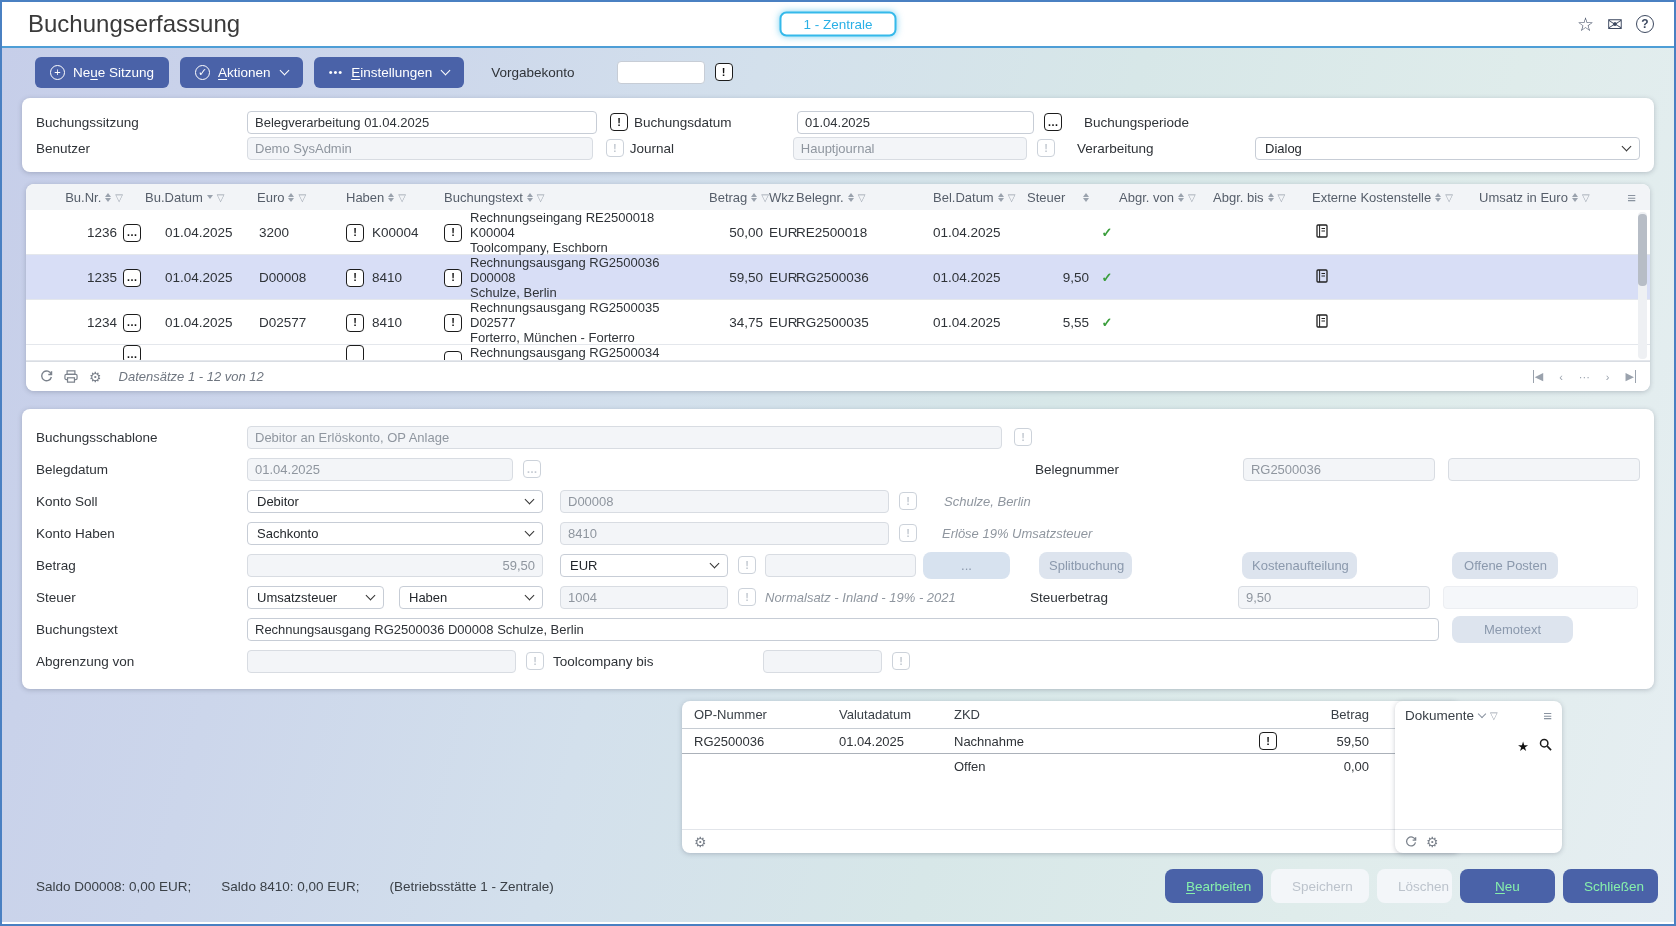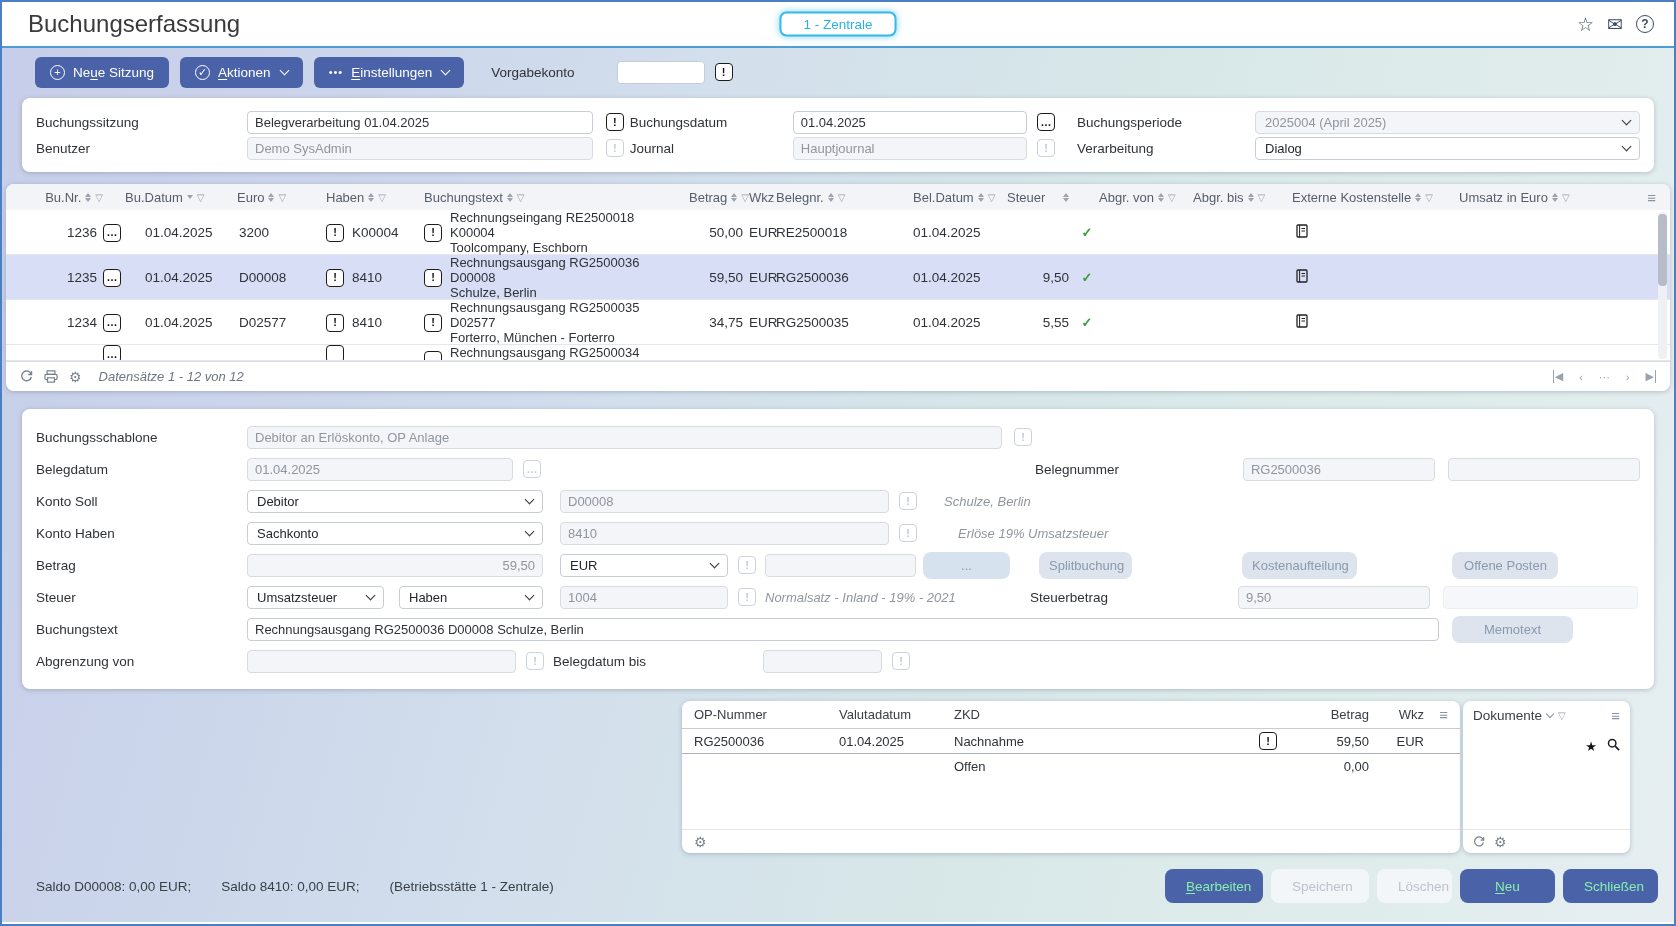--- a/index.html
+++ b/index.html
@@ -60,21 +60,21 @@
   .session-panel { margin:2px 20px 0; height:74px; padding:12px 14px; display:flex; flex-direction:column; justify-content:space-between; }
   .srow { display:flex; align-items:center; height:24px; }
   .srow .l1 { width:211px; flex-shrink:0; }
   .srow .f1 { width:350px; }
   .srow .l2 { width:163px; margin-left:6px; flex-shrink:0; }
   .srow .f2 { width:237px; }
   .srow .l3 { width:178px; margin-left:22px; flex-shrink:0; }
   .srow .f3 { width:385px; }
   .ml13 { margin-left:13px; } .ml10 { margin-left:10px; }
   
-  .grid-panel { margin:12px 4px 0; height:207px; position:relative; overflow:hidden; }
+  .grid-panel { margin:12px 24px 0; height:207px; position:relative; overflow:hidden; }
   .grow { display:grid; grid-template-columns:83px 22px 112px 65px 107px 265px 75px 27px 129px 102px 68px 24px 94px 99px 167px 1fr 35px;
     align-items:center; padding:0 14px; column-gap:0; }
   .ghead { height:26px; background:#f2f4f7; border-radius:8px 8px 0 0; font-size:13px; color:#565e6a; }
   .hc { display:flex; align-items:center; gap:4px; white-space:nowrap; }
   .hc.rt { justify-content:flex-end; }
   .sort { display:inline-flex; flex-direction:column; gap:1px; }
   .sort i { width:0; height:0; border-left:3px solid transparent; border-right:3px solid transparent; }
   .sort .up { border-bottom:4px solid #9aa2ad; }
   .sort .down { border-top:4px solid #9aa2ad; }
   .filter { color:#9aa2ad; font-size:10px; }
@@ -102,21 +102,21 @@
   .drow .dl { width:211px; flex-shrink:0; font-size:13.5px; }
   
   .bottom-area { position:relative; height:152px; margin-top:12px; }
   .op-panel { position:absolute; left:680px; top:0; width:778px; height:152px; display:flex; flex-direction:column; }
   .op-grid { display:grid; grid-template-columns:145px 115px 1fr 110px 55px 24px; align-items:center; padding:0 12px; font-size:13px; }
   .op-head { height:28px; color:#3a4047; border-bottom:1px solid #c6ccd3; }
   .op-row1 { height:25px; border-bottom:1px solid #abb1b9; }
   .op-row2 { height:25px; }
   .op-grid .rt { text-align:right; }
   .op-foot { margin-top:auto; height:24px; border-top:1px solid #e2e5ea; display:flex; align-items:center; padding:0 12px; gap:10px; }
-  .dok-panel { position:absolute; left:1461px; top:0; width:167px; height:152px; display:flex; flex-direction:column; }
+  .dok-panel { position:absolute; left:1393px; top:0; width:167px; height:152px; display:flex; flex-direction:column; }
   .dok-head { height:28px; display:flex; align-items:center; gap:5px; padding:0 10px; font-size:13.5px; color:#3a4047; }
   .mini-caret { width:6px; height:6px; border-right:1.5px solid #8a93a0; border-bottom:1.5px solid #8a93a0; transform:rotate(45deg); margin-top:-3px; }
   .dok-body { flex:1; position:relative; }
   .dok-tools { position:absolute; top:8px; right:10px; display:flex; gap:10px; align-items:center; }
   .star-solid { font-size:13px; color:#111; }
   .dok-foot { height:24px; border-top:1px solid #e2e5ea; display:flex; align-items:center; padding:0 10px; gap:9px; }
   
   .statusbar { display:flex; align-items:center; height:66px; padding:0 16px 0 34px; }
   .status-texts { display:flex; gap:30px; font-size:13.5px; color:#3a4047; }
   .fbtns { margin-left:auto; display:flex; gap:8px; }
@@ -162,24 +162,20 @@
 
   <div class="panel session-panel">
     <div class="srow">
       <span class="lbl l1">Buchungssitzung</span>
       <input class="inp f1" value="Belegverarbeitung 01.04.2025" style="">
       <button class="icbtn ml13">!</button>
       <span class="lbl l2">Buchungsdatum</span>
       <input class="inp f2" value="01.04.2025" style="">
       <button class="icbtn ml10">…</button>
       <span class="lbl l3">Buchungsperiode</span>
-      <div class="sel gray f3">
-        <span>2025004 (April 2025)</span>
-        <i class="caret"></i>
-      </div>
     </div>
     <div class="srow">
       <span class="lbl l1">Benutzer</span>
       <input class="inp gray f1" value="Demo SysAdmin" style="">
       <button class="icbtn gray ml13">!</button>
       <span class="lbl l2">Journal</span>
       <input class="inp gray f2" value="Hauptjournal" style="">
       <button class="icbtn gray ml10">!</button>
       <span class="lbl l3">Verarbeitung</span>
       <div class="sel f3">
@@ -482,21 +478,21 @@
       <span class="info" style="margin-left:27px;">Schulze, Berlin</span>
     </div>
     <div class="drow">
       <span class="dl">Konto Haben</span>
       <div class="sel" style="width:296px;">
           <span>Sachkonto</span>
           <i class="caret"></i>
         </div>
       <input class="inp gray" style="width: 329px; margin-left: 17px;" value="8410">
       <button class="icbtn gray ml10">!</button>
-      <span class="info" style="margin-left:41px;">Erlöse 19% Umsatzsteuer</span>
+      <span class="info" style="margin-left:25px;">Erlöse 19% Umsatzsteuer</span>
     </div>
     <div class="drow">
       <span class="dl">Betrag</span>
       <input class="inp gray right" style="width: 296px;" value="59,50">
       <div class="sel" style="width:168px;margin-left:17px;">
           <span>EUR</span>
           <i class="caret"></i>
         </div>
       <button class="icbtn gray ml10">!</button>
       <input class="inp gray" style="width: 151px; margin-left: 9px;">
@@ -524,21 +520,21 @@
     </div>
     <div class="drow">
       <span class="dl">Buchungstext</span>
       <input class="inp" style="width: 1192px;" value="Rechnungsausgang RG2500036 D00008 Schulze, Berlin">
       <button class="softbtn ml13" style="width:121px;">Memotext</button>
     </div>
     <div class="drow">
       <span class="dl">Abgrenzung von</span>
       <input class="inp gray" style="width: 269px;">
       <button class="icbtn gray ml10">!</button>
-      <span class="lbl" style="margin-left:9px;width:210px;flex-shrink:0;">Belegdatum bis</span>
+      <span class="lbl" style="margin-left:9px;width:210px;flex-shrink:0;">Toolcompany bis</span>
       <input class="inp gray" style="width: 119px;">
       <button class="icbtn gray ml10">!</button>
     </div>
   </div>
 
   <div class="bottom-area">
     <div class="panel op-panel">
       <div class="op-grid op-head">
         <div>OP-Nummer</div>
         <div>Valutadatum</div>

